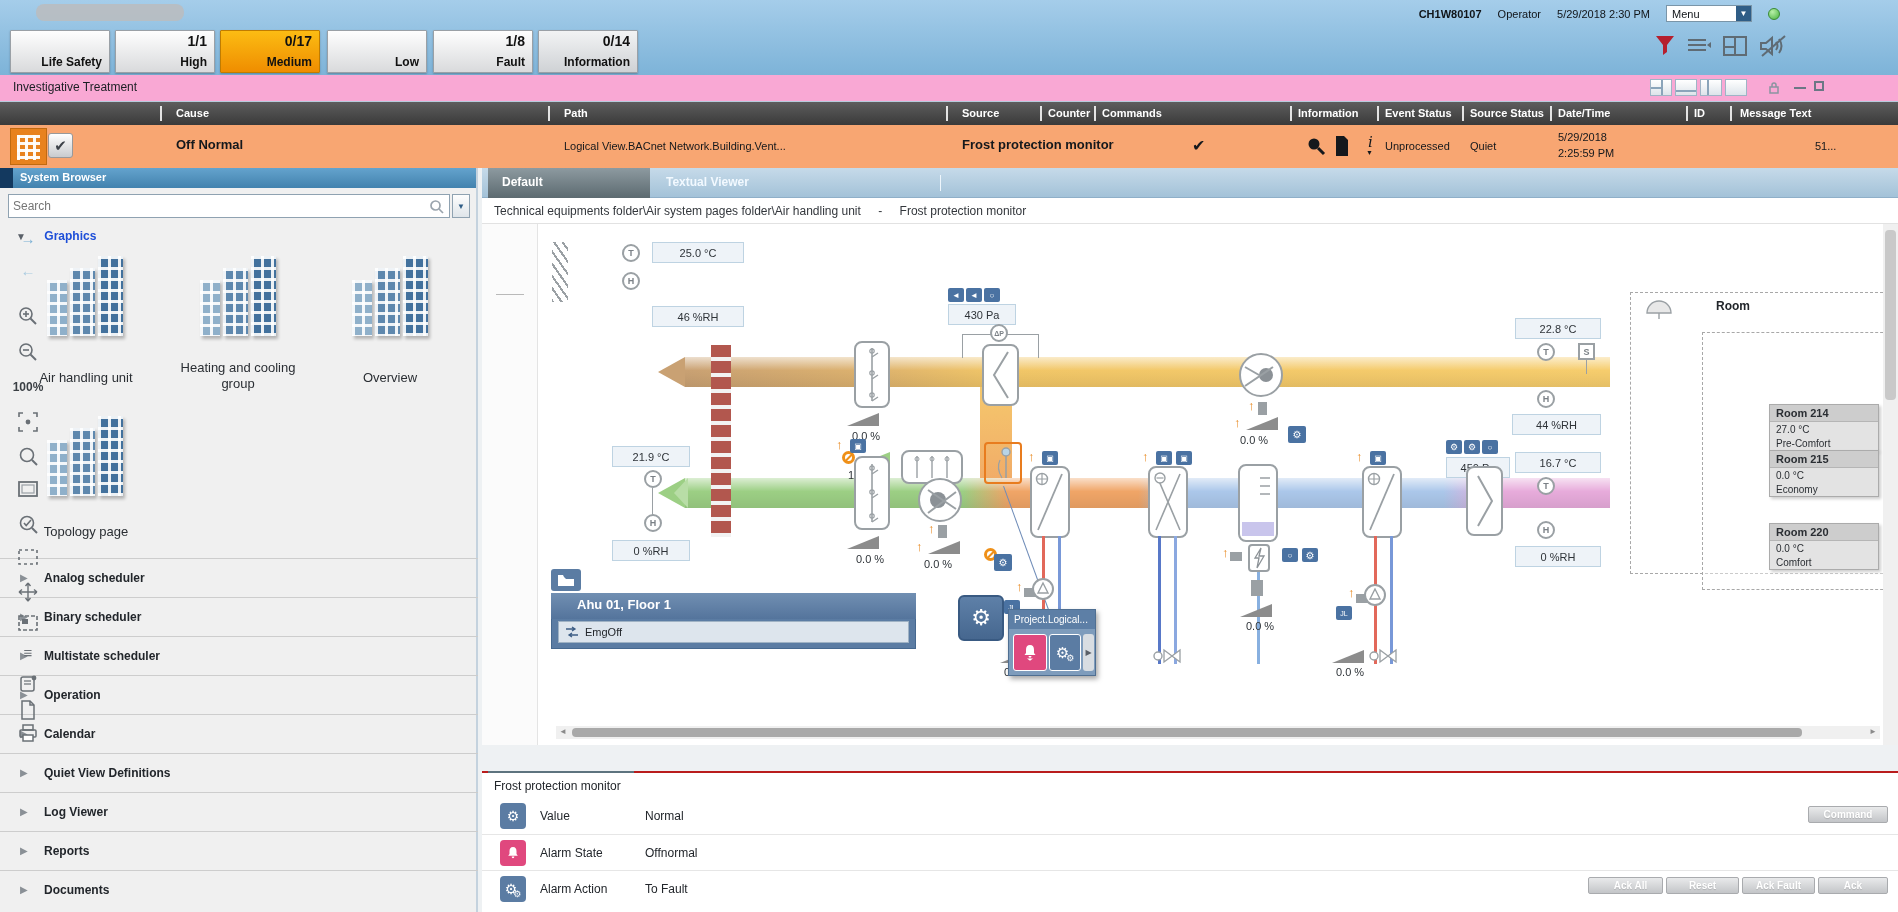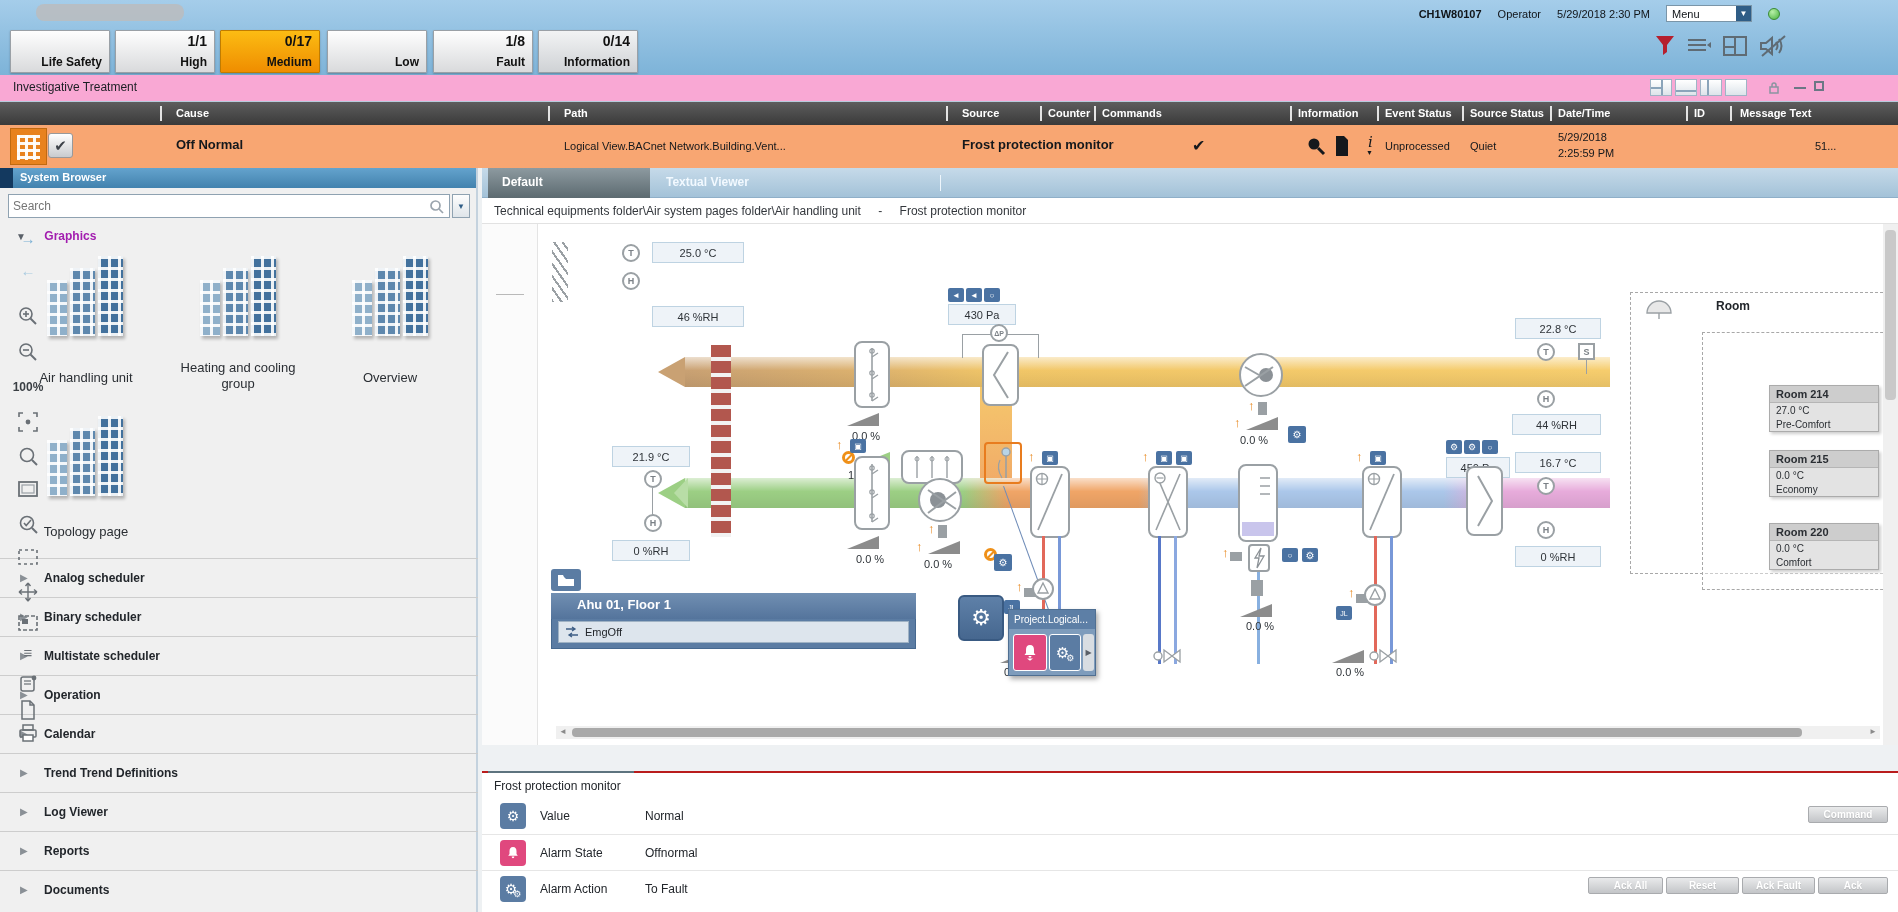--- a/index.html
+++ b/index.html
@@ -331,21 +331,21 @@
       <input placeholder="Search" style="">
       <svg style="position:absolute; right:4px; top:4px;" width="16" height="16" viewBox="0 0 16 16">
         <circle cx="6.5" cy="6.5" r="4.5" fill="none" stroke="#9aa4ad" stroke-width="1.7"></circle>
         <line x1="10" y1="10" x2="14" y2="14" stroke="#9aa4ad" stroke-width="1.7"></line>
       </svg>
     </div>
     <div class="sb-dd">▼</div>
 
     <div class="abs" style="left:16px; top:58px;">
       <span class="tree-caret">▼</span>
-      <span style="font-size:12px; font-weight:bold; color:#a21caf; margin-left:14px;">Graphics</span>
+      <span style="font-size:12px; font-weight:bold; color:#1d4ed8; margin-left:14px;">Graphics</span>
     </div>
 
     <div class="abs" style="left:47px; top:88px;">
       <div class="bldg">
           <i class="t1"></i>
           <i class="t2"></i>
           <i class="t3"></i>
         </div>
     </div>
     <div class="tilelabel" style="left:10px; top:202px; width:152px;">Air handling unit</div>
@@ -392,21 +392,21 @@
     <div class="sb-item" style="top:507px;">
       <span class="car">▶</span>
       <span class="lb">Operation</span>
       </div>
     <div class="sb-item" style="top:546px;">
       <span class="car">▶</span>
       <span class="lb">Calendar</span>
       </div>
     <div class="sb-item" style="top:585px;">
       <span class="car">▶</span>
-      <span class="lb">Trend Trend Definitions</span>
+      <span class="lb">Quiet View Definitions</span>
       </div>
     <div class="sb-item" style="top:624px;">
       <span class="car">▶</span>
       <span class="lb">Log Viewer</span>
       </div>
     <div class="sb-item" style="top:663px;">
       <span class="car">▶</span>
       <span class="lb">Reports</span>
       </div>
     <div class="sb-item" style="top:702px;">
@@ -779,21 +779,21 @@
     <div class="pbtn" style="left:1083px; top:634px; width:11px; height:37px; background:#d8dde2; color:#5a6068; font-size:8px;">▶</div>
 
     <div class="dashed" style="left:1630px; top:292px; width:258px; height:282px;"></div>
     <div class="dashed" style="left:1702px; top:332px; width:191px; height:258px;"></div>
     <svg class="abs" style="left:1645px; top:299px;" width="28" height="22" viewBox="0 0 28 22">
       <path d="M2 14 A 12 12 0 0 1 26 14 Z" fill="#e8e8e8" stroke="#9aa0a4" stroke-width="1.4"></path>
       <line x1="14" y1="14" x2="14" y2="20" stroke="#9aa0a4" stroke-width="1.4"></line>
     </svg>
     <div class="abs" style="left:1716px; top:299px; font-size:12px; font-weight:bold; color:#22262b;">Room</div>
 
-    <div class="roomcard" style="left:1769px; top:385px;">
+    <div class="roomcard" style="left:1769px; top:404px;">
       <div class="rt">Room 214</div>
       <div class="rv">27.0 °C</div>
       <div class="rv">Pre-Comfort</div>
     </div>
     <div class="roomcard" style="left:1769px; top:450px;">
       <div class="rt">Room 215</div>
       <div class="rv">0.0 °C</div>
       <div class="rv">Economy</div>
     </div>
     <div class="roomcard" style="left:1769px; top:523px;">

